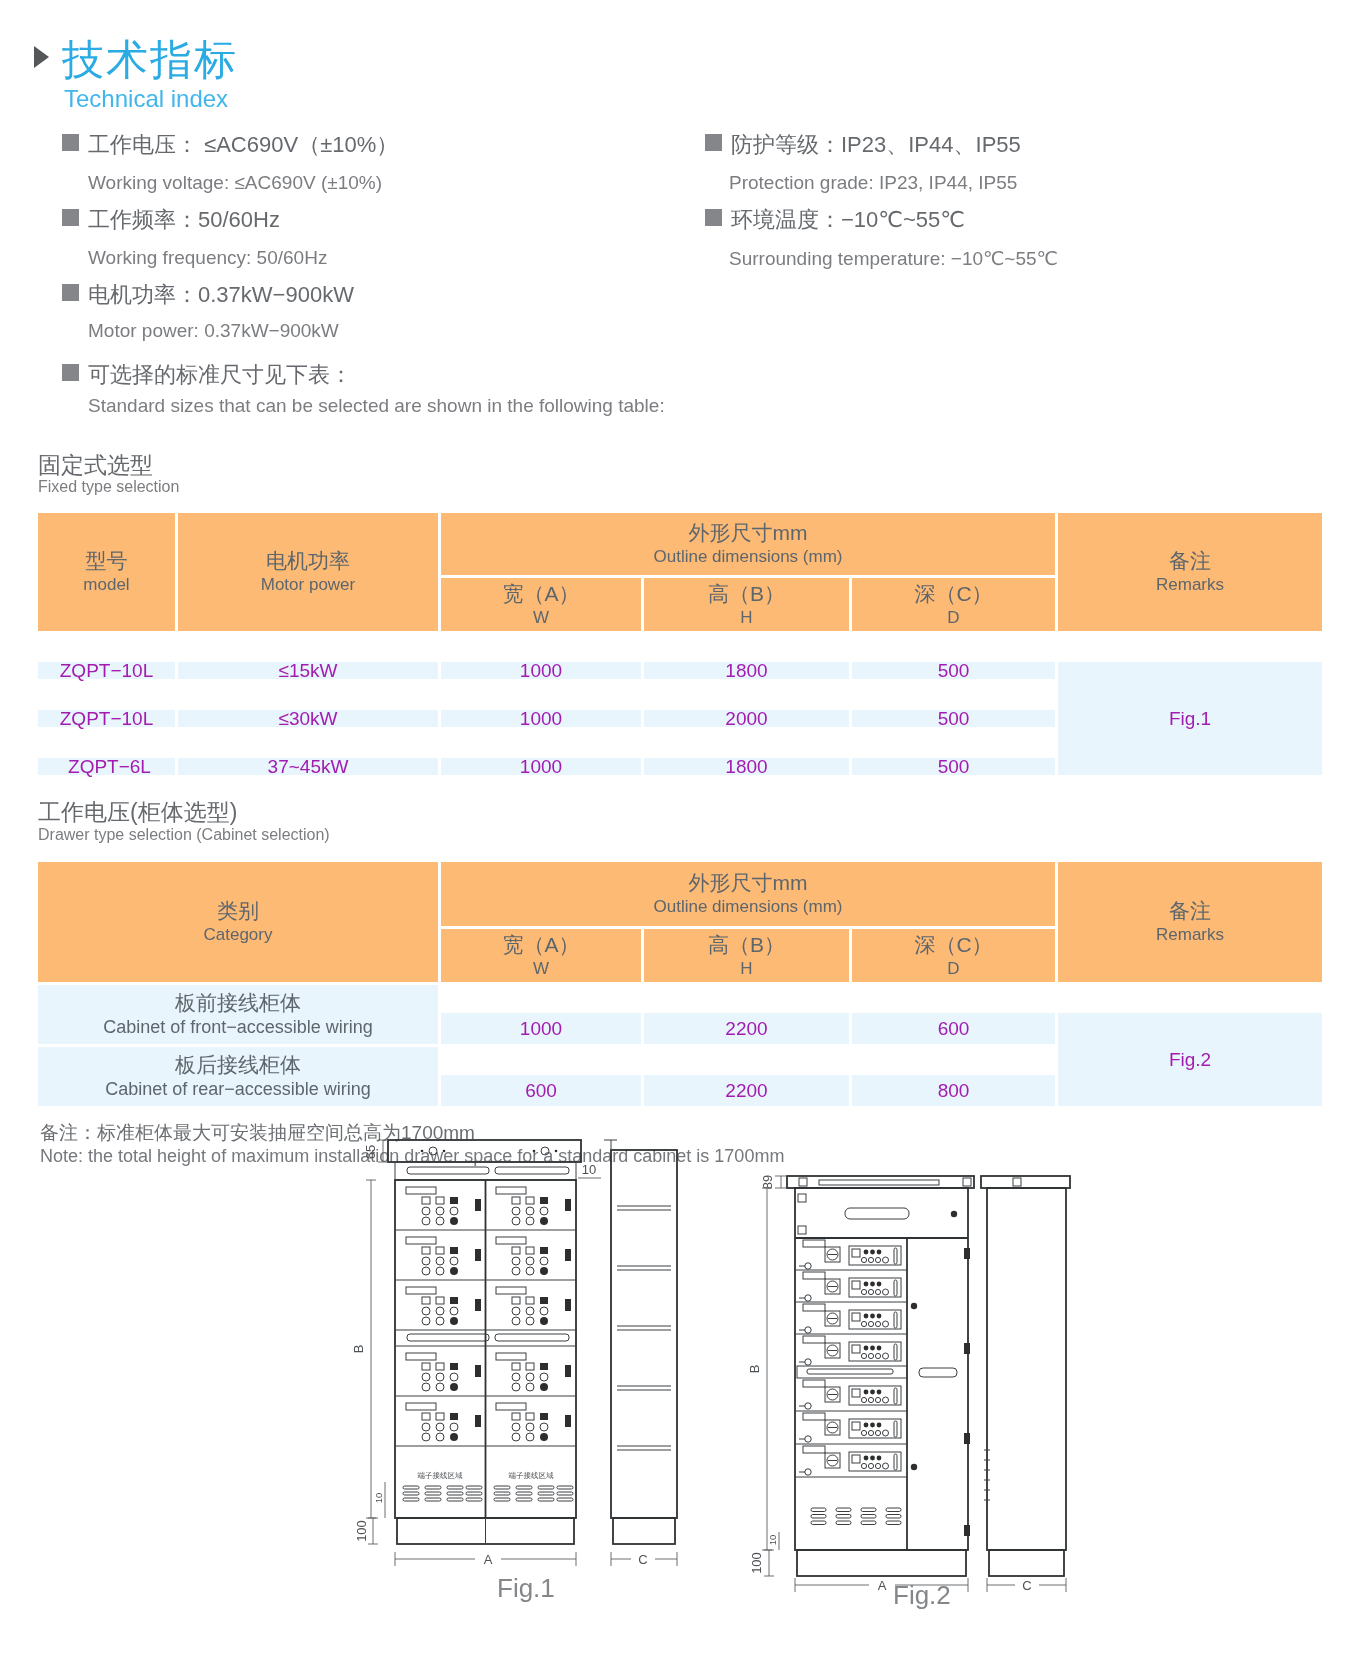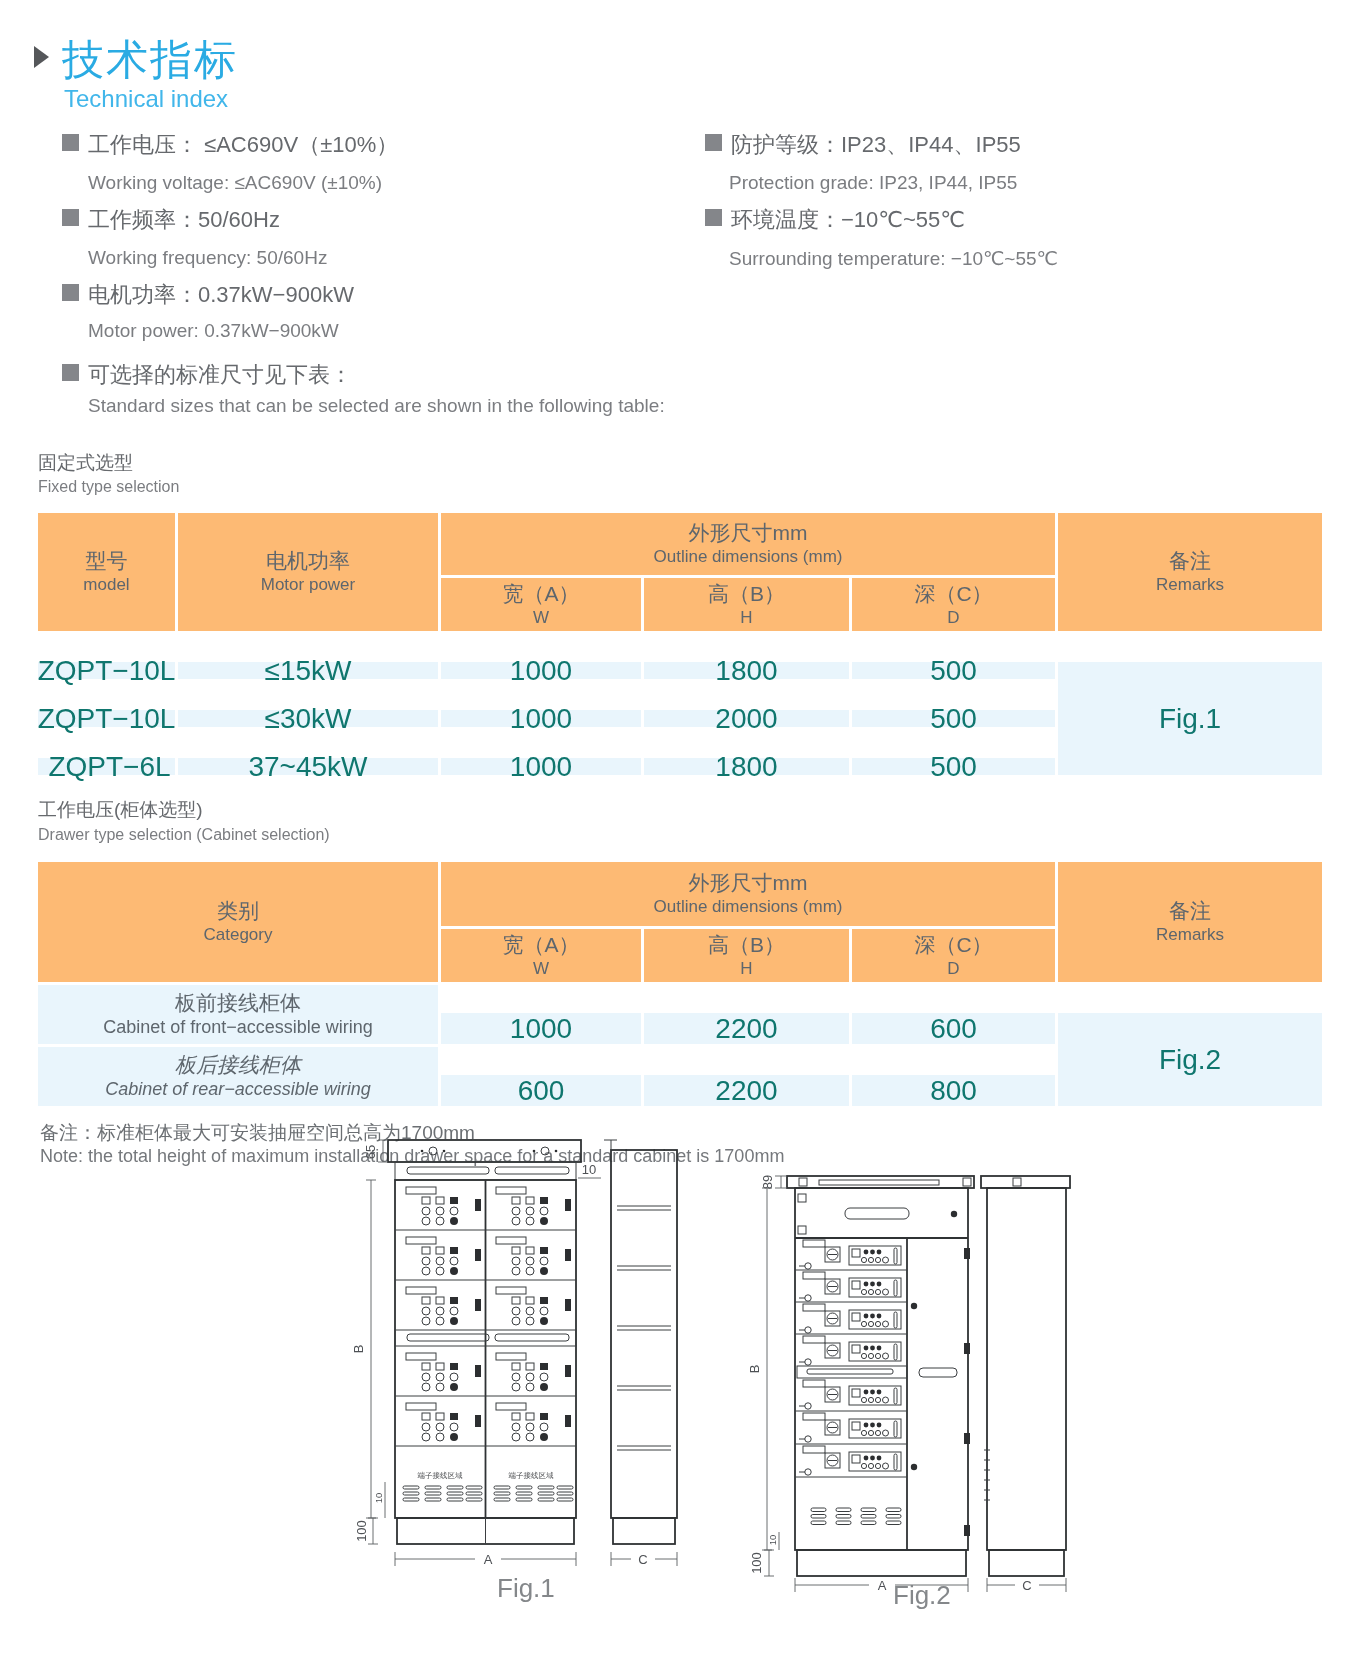--- a/index.html
+++ b/index.html
@@ -11,32 +11,32 @@
   .abs{position:absolute;}
   
   .arrow{width:0;height:0;border-left:15px solid #55575a;border-top:11px solid transparent;border-bottom:11px solid transparent;}
   .title-cn{font-size:42px;color:#2aabe3;letter-spacing:2px;}
   .title-en{font-size:24px;color:#41b6ea;}
   
   .spec{display:flex;align-items:flex-start;}
   .sq{width:17px;height:17px;background:#84868a;flex:none;margin-top:4px;margin-right:9px;}
   .spec-cn{font-size:22px;color:#66696d;white-space:nowrap;}
   .spec-en{font-size:19px;color:#7b7d81;white-space:nowrap;}
-  .sec-cn{font-size:19px;color:#66696d;}
+  .sec-cn{font-size:23px;color:#66696d;}
   .sec-en{font-size:16px;color:#7b7d81;}
   
   .t{position:absolute;left:38px;display:grid;gap:3px;}
   #t1{top:513px;grid-template-columns:137px 260px 200px 205px 203px 264px;grid-template-rows:62px 53px 45px 45px 45px;}
   #t2{top:862px;grid-template-columns:400px 200px 205px 203px 264px;grid-template-rows:64px 53px 59px 59px;}
   .cell{display:flex;flex-direction:column;justify-content:center;align-items:center;text-align:center;color:#5e666d;}
   .hc{background:#fdba74;}
   .bc{background:#e9f5fc;}
   .cnL{font-size:21px;line-height:26px;}
   .enL{font-size:17px;line-height:22px;}
-  .num{font-size:28px;color:#0f766e;margin-top:28px;}
+  .num{font-size:19px;color:#a21caf;margin-top:28px;}
   .catEn{font-size:18px;line-height:23px;}
   .note-cn{font-size:19px;color:#6b6f73;}
   .note-en{font-size:18px;color:#75787c;}
   .figcap{font-size:26px;color:#84878a;}
   
   .ln{fill:none;stroke:#3b3e41;stroke-width:1;}
   .ln2{fill:none;stroke:#2f3234;stroke-width:1.8;}
   .dimln{stroke:#5a5d60;stroke-width:0.9;}
   .dim{fill:#4e5155;font-size:13px;text-anchor:middle;font-family:"Liberation Sans",sans-serif;}
   .dimS{fill:#4e5155;font-size:9.5px;text-anchor:middle;}
@@ -172,21 +172,21 @@
   </div>
 
   <div class="cell bc" style="grid-column:1;grid-row:3;">
     <div class="cnL">板前接线柜体</div>
     <div class="catEn">Cabinet of front−accessible wiring</div>
   </div>
   <div class="cell bc num" style="grid-column:2;grid-row:3;">1000</div>
   <div class="cell bc num" style="grid-column:3;grid-row:3;">2200</div>
   <div class="cell bc num" style="grid-column:4;grid-row:3;">600</div>
 
-  <div class="cell bc" style="grid-column:1;grid-row:4;font-style:italic;">
+  <div class="cell bc" style="grid-column:1;grid-row:4;">
     <div class="cnL">板后接线柜体</div>
     <div class="catEn">Cabinet of rear−accessible wiring</div>
   </div>
   <div class="cell bc num" style="grid-column:2;grid-row:4;">600</div>
   <div class="cell bc num" style="grid-column:3;grid-row:4;">2200</div>
   <div class="cell bc num" style="grid-column:4;grid-row:4;">800</div>
 
   <div class="cell bc num" style="grid-column:5;grid-row:3/span 2;">Fig.2</div>
 </div>
 

